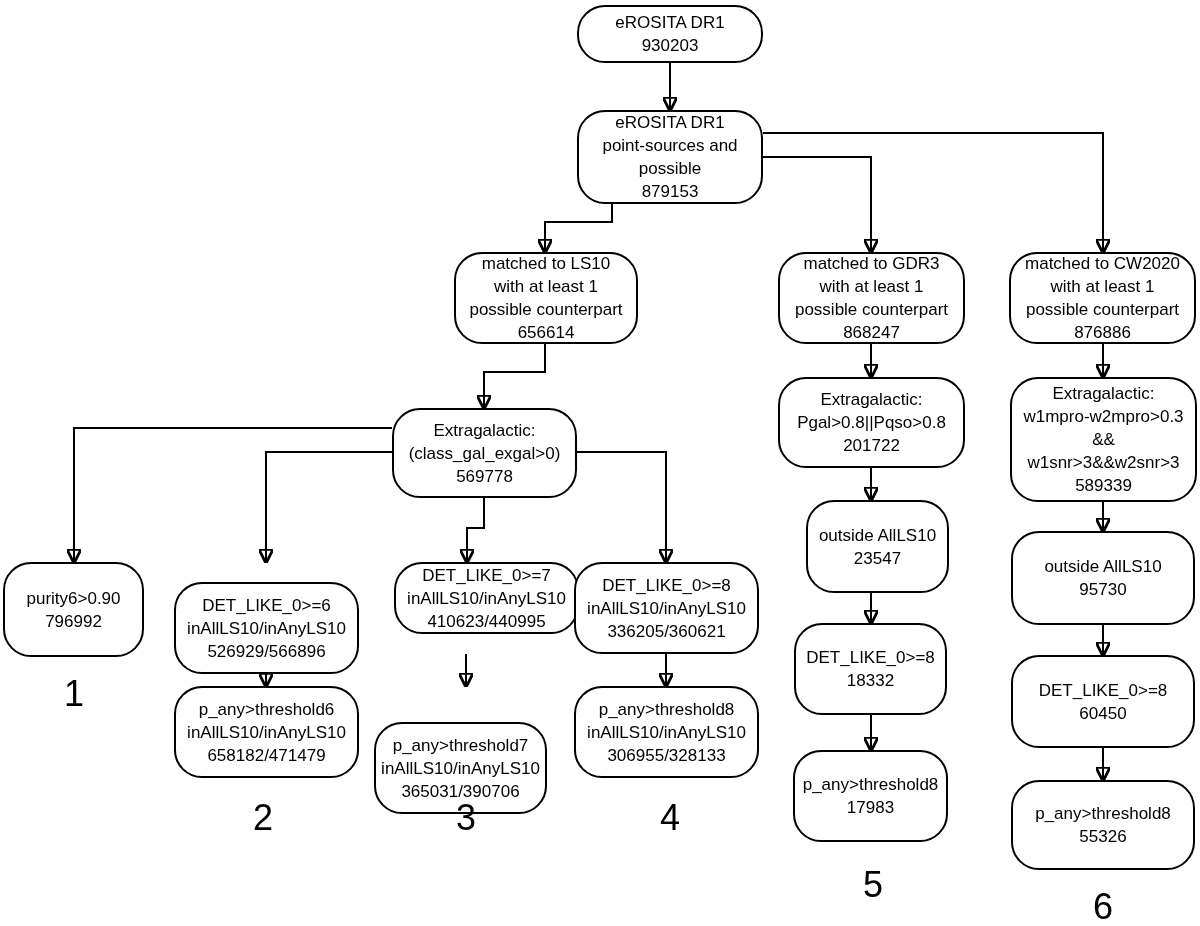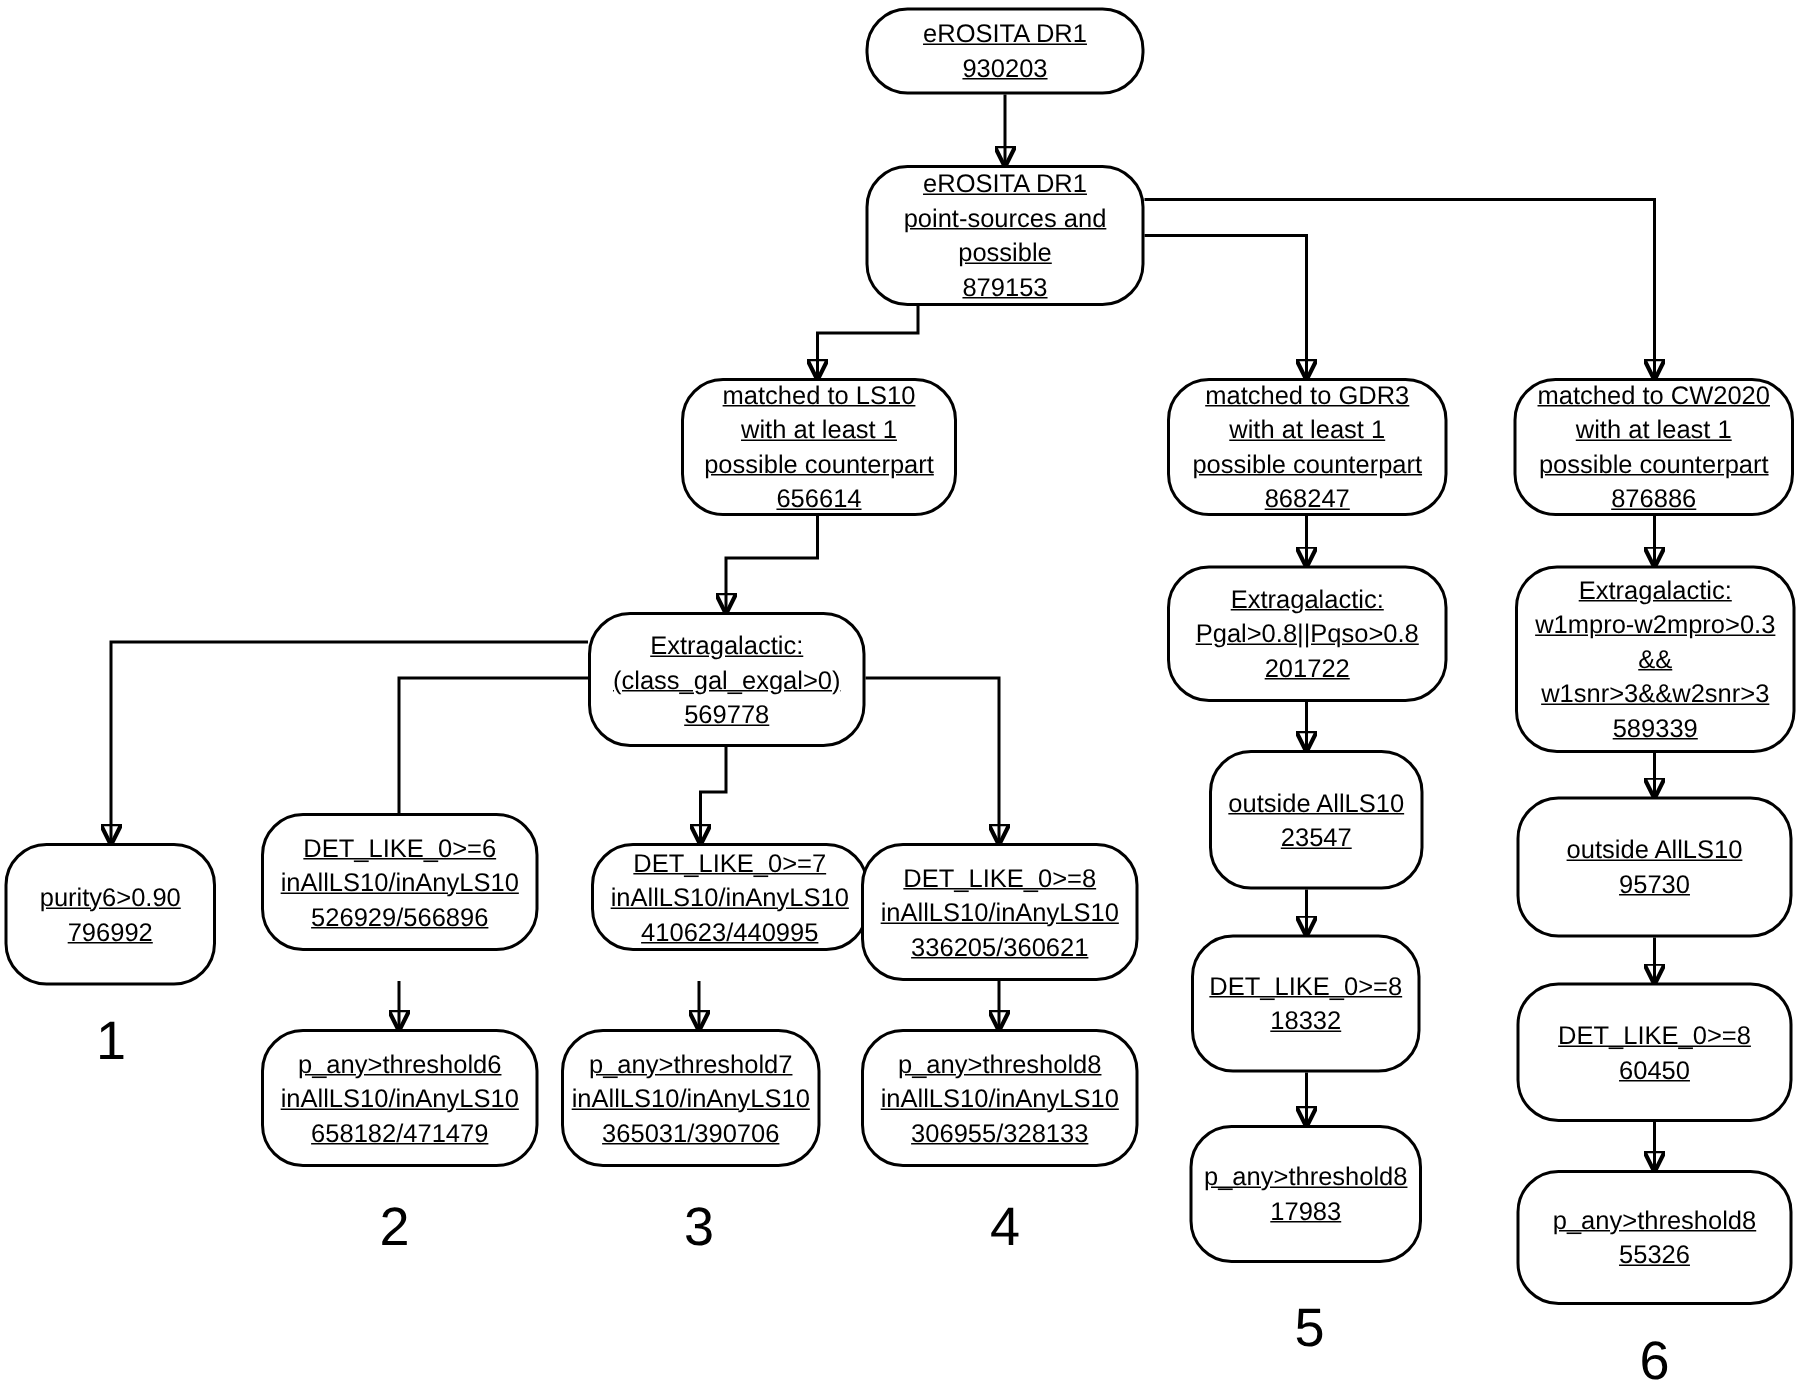--- a/index.html
+++ b/index.html
@@ -7,21 +7,21 @@
   #stage{
     position:relative;width:1200px;height:926px;background:#ffffff;
     font-family:"Liberation Sans", sans-serif;color:#000000;overflow:hidden;
   }
   .edges{position:absolute;left:0;top:0;}
   .edges path{stroke:#000000;stroke-width:2;fill:none;marker-end:url(#arrow);}
   .node{
     position:absolute;box-sizing:border-box;background:#ffffff;
     border:2px solid #000000;border-radius:28px;
     display:flex;flex-direction:column;justify-content:center;align-items:center;
-    font-size:17px;line-height:23px;text-align:center;padding:2px 1px;text-decoration:underline;
+    font-size:17px;line-height:23px;text-align:center;padding:2px 1px;
   }
   .branch-label{
     position:absolute;width:60px;font-size:36px;line-height:48px;
     text-align:center;font-weight:400;
   }
 </style>
 </head>
 <body>
 
 <div id="stage">
@@ -105,21 +105,21 @@
     <div>&amp;&amp;</div>
     <div>w1snr&gt;3&amp;&amp;w2snr&gt;3</div>
     <div>589339</div>
   </div>
 
   <div class="node" style="left:3px;top:562px;width:141px;height:95px">
     <div>purity6&gt;0.90</div>
     <div>796992</div>
   </div>
 
-  <div class="node" style="left:174px;top:542px;width:185px;height:92px">
+  <div class="node" style="left:174px;top:582px;width:185px;height:92px">
     <div>DET_LIKE_0&gt;=6</div>
     <div>inAllLS10/inAnyLS10</div>
     <div>526929/566896</div>
   </div>
 
   <div class="node" style="left:394px;top:562px;width:185px;height:72px">
     <div>DET_LIKE_0&gt;=7</div>
     <div>inAllLS10/inAnyLS10</div>
     <div>410623/440995</div>
   </div>
@@ -129,21 +129,21 @@
     <div>inAllLS10/inAnyLS10</div>
     <div>336205/360621</div>
   </div>
 
   <div class="node" style="left:174px;top:686px;width:185px;height:92px">
     <div>p_any&gt;threshold6</div>
     <div>inAllLS10/inAnyLS10</div>
     <div>658182/471479</div>
   </div>
 
-  <div class="node" style="left:374px;top:686px;width:173px;height:92px">
+  <div class="node" style="left:374px;top:722px;width:173px;height:92px">
     <div>p_any&gt;threshold7</div>
     <div>inAllLS10/inAnyLS10</div>
     <div>365031/390706</div>
   </div>
 
   <div class="node" style="left:574px;top:686px;width:185px;height:92px">
     <div>p_any&gt;threshold8</div>
     <div>inAllLS10/inAnyLS10</div>
     <div>306955/328133</div>
   </div>

